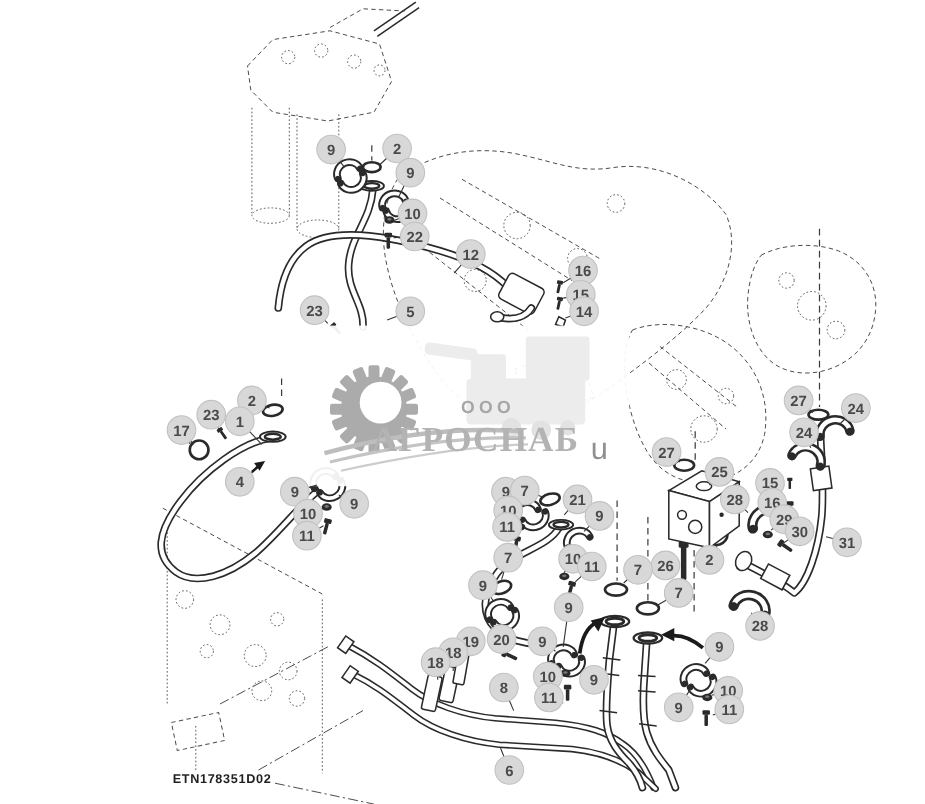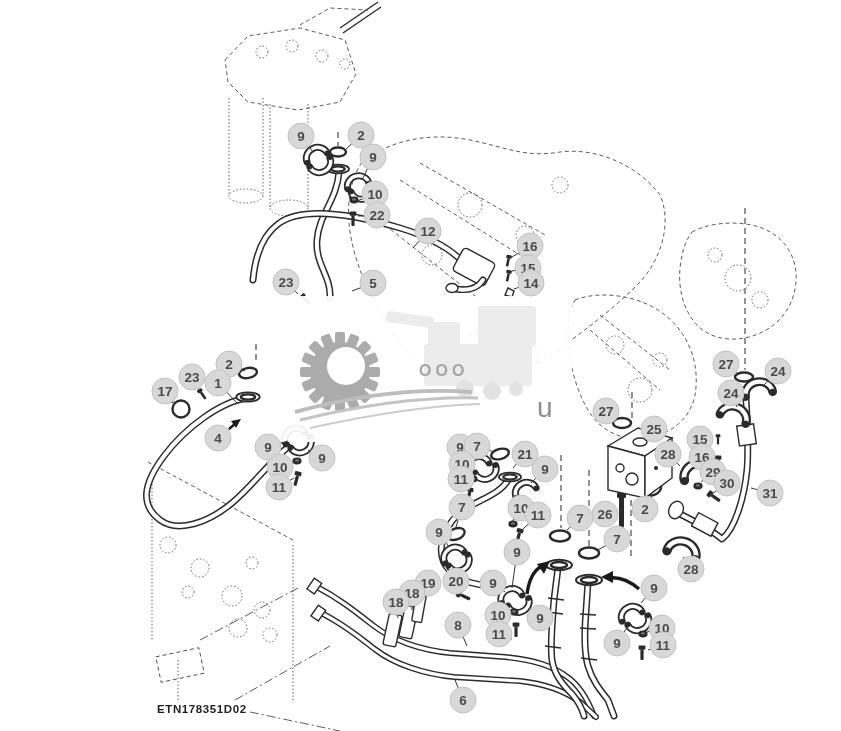--- a/index.html
+++ b/index.html
@@ -607,16 +607,17 @@
         </g>
         <g>
           <line x1="663" y1="645" x2="648" y2="650" stroke="#333" stroke-width="1"></line>
           <circle cx="663" cy="645" r="13" fill="#d8d8d8" stroke="#c2c2c2" stroke-width="1"></circle>
           <text x="663" y="650" class="callout-text">11</text>
         </g>
       </g>
   </svg>
 
   <div class="wm-text" id="wm-prefix">ООО</div>
+  <div class="wm-text" id="wm-name">АГРОСНАБ</div>
   <div class="wm-text" id="wm-suffix">u</div>
 
   <div id="diagram-id">ETN178351D02</div>
 </div>
 
 </body></html>

